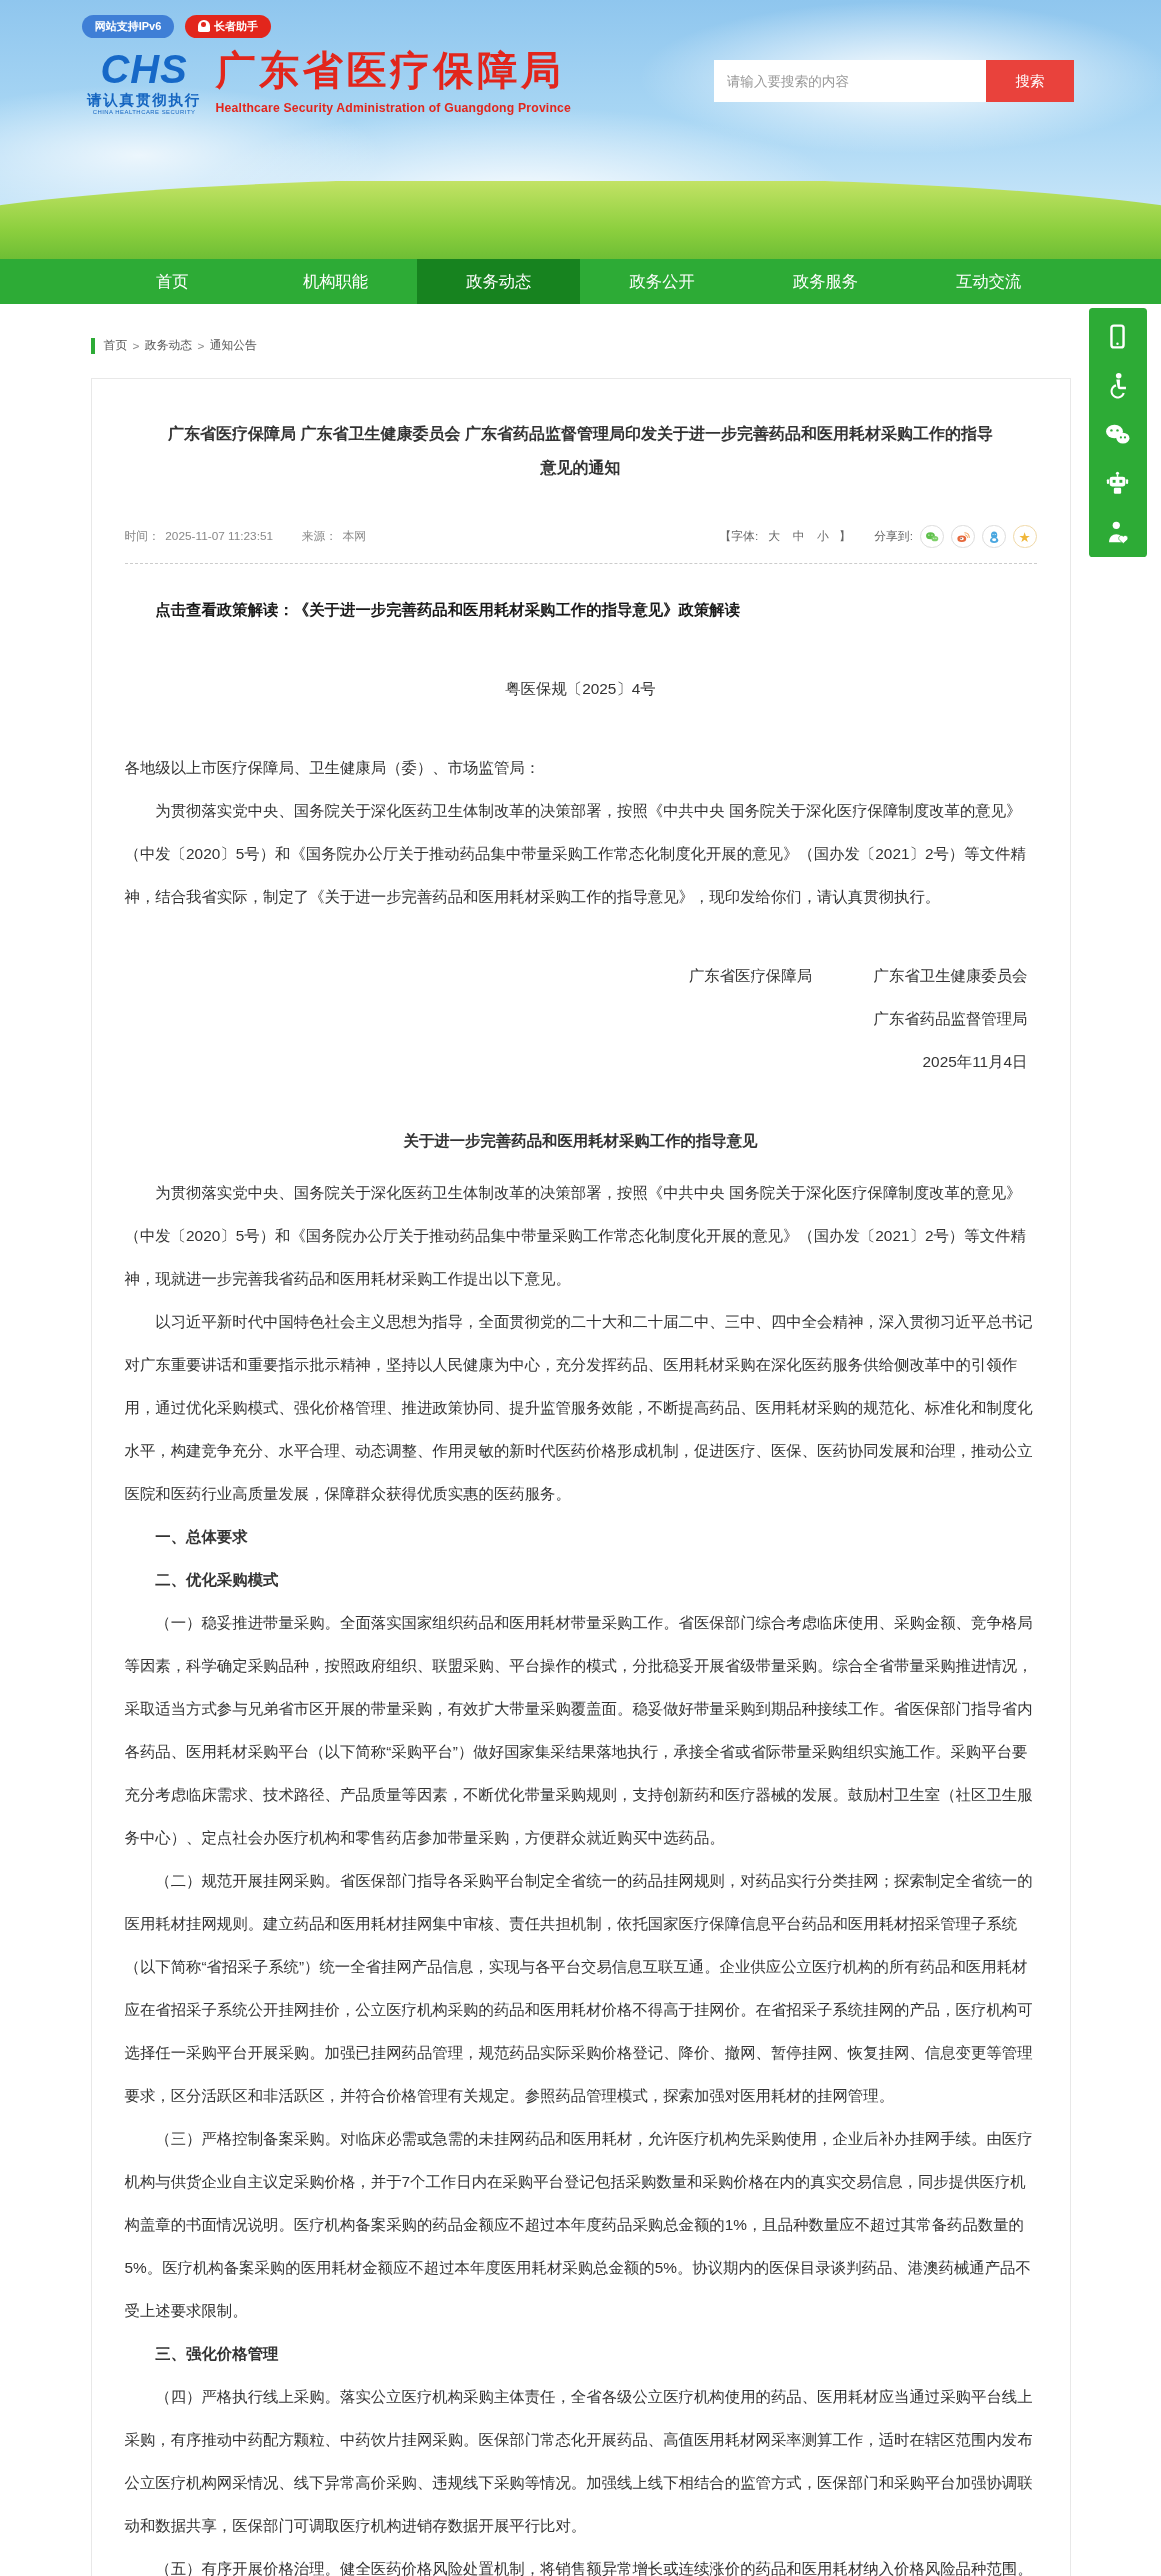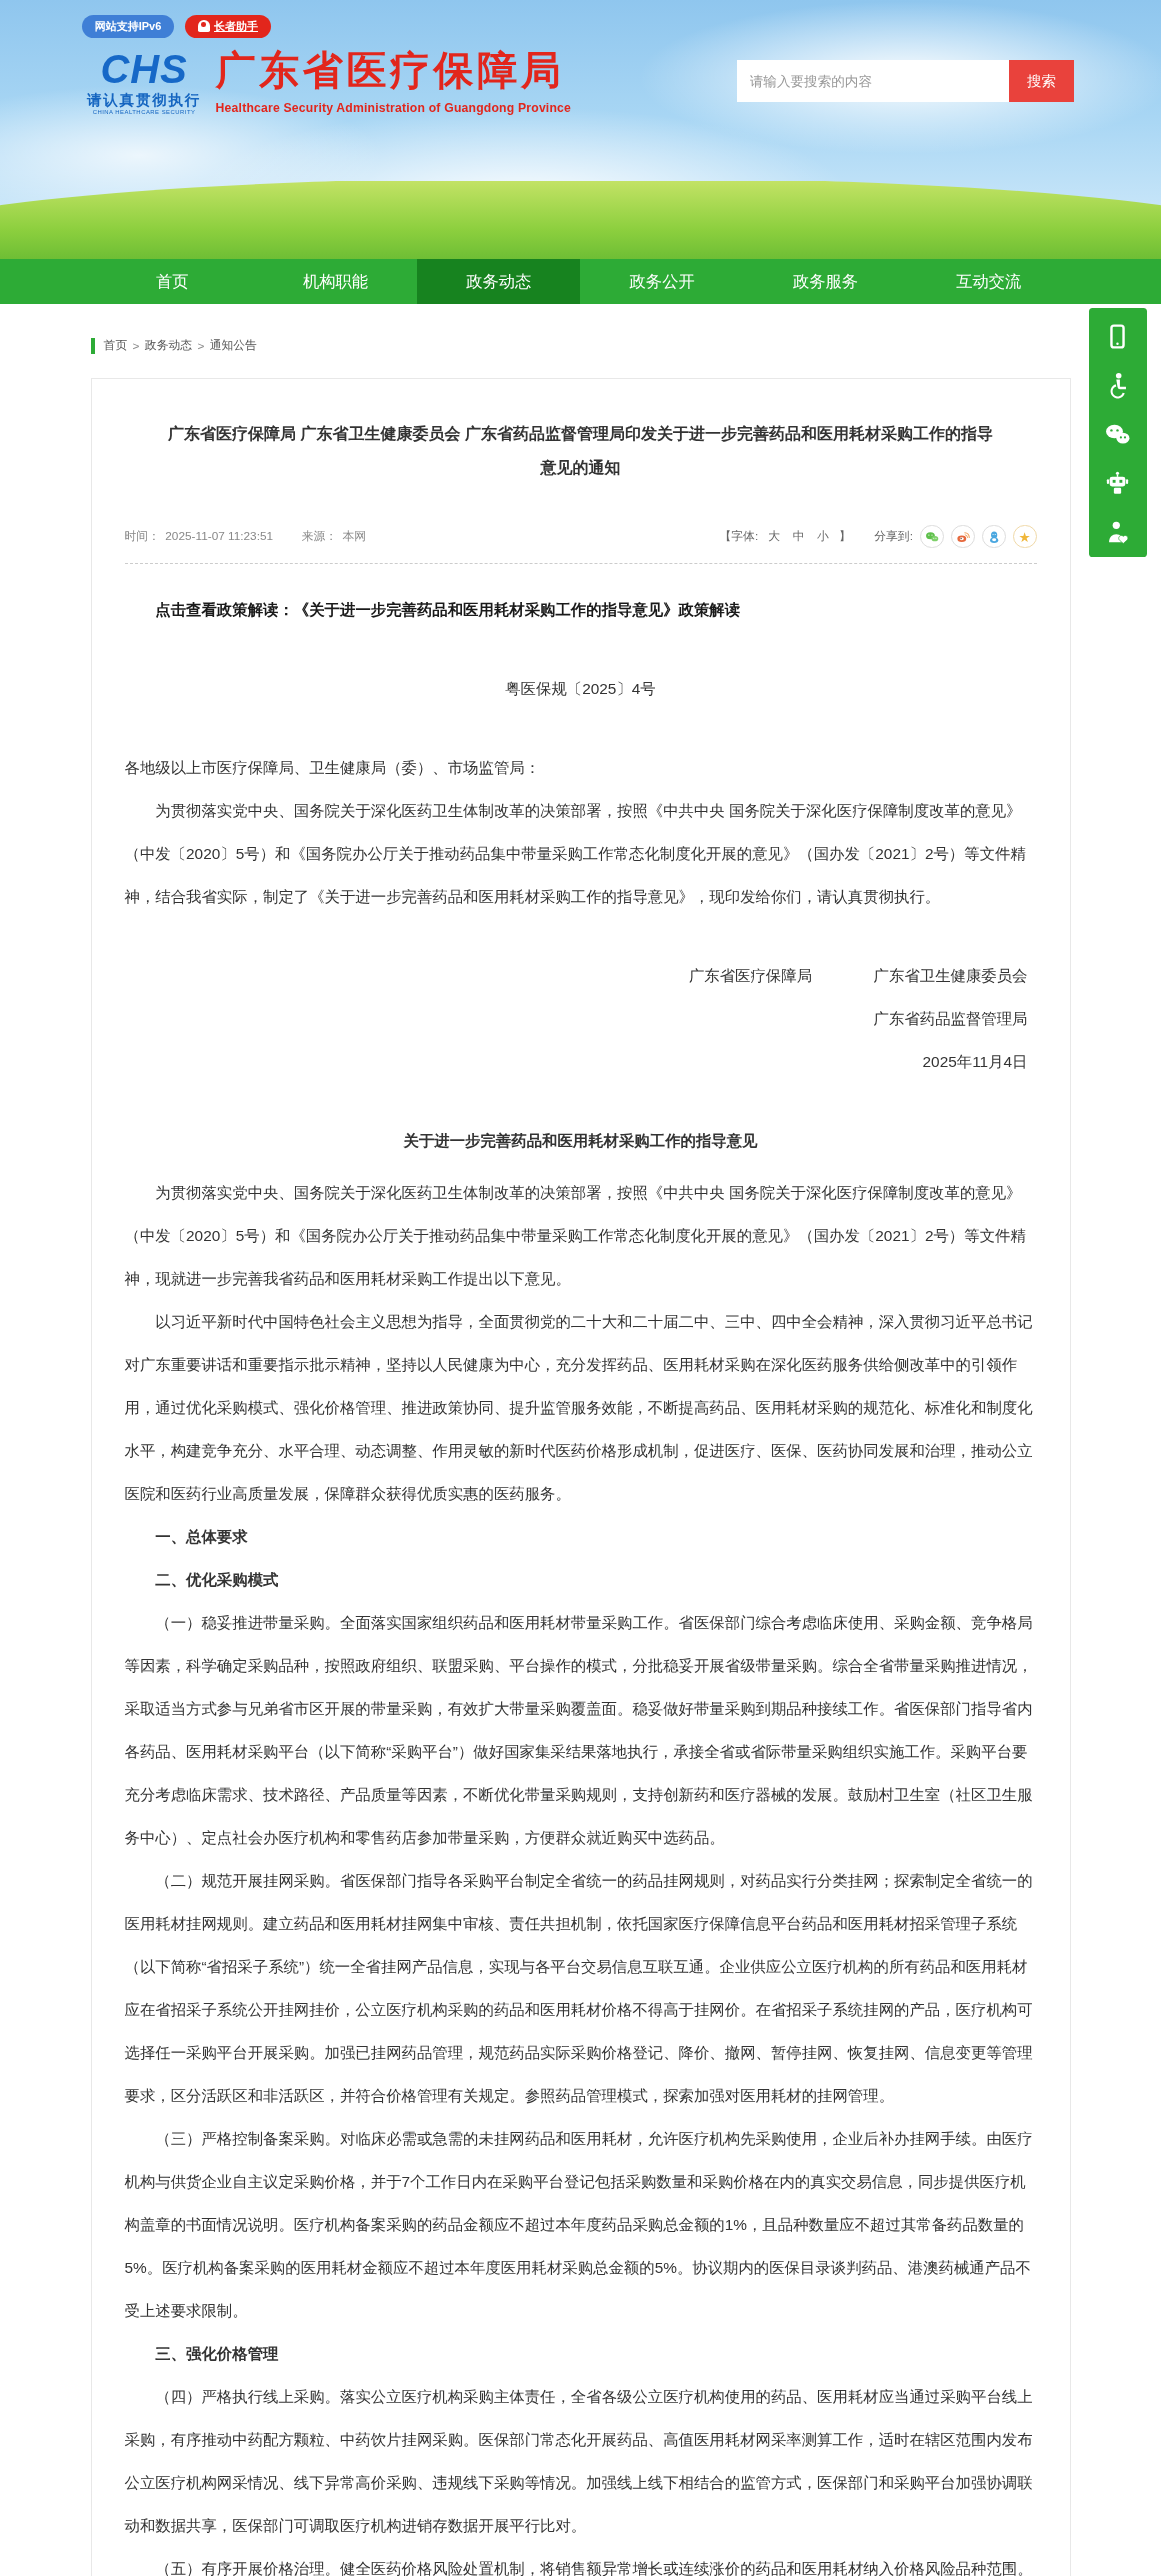--- a/index.html
+++ b/index.html
@@ -16,37 +16,37 @@
   }
   .grass { position:absolute; left:0; bottom:0; width:100%; height:78px; overflow:hidden; }
   .grass::before { content:""; position:absolute; left:-10%; bottom:-36px; width:120%; height:118px;
     border-radius:50% 50% 0 0 / 63px 63px 0 0;
     background:linear-gradient(180deg,#c7e468 0%,#8ccf3e 45%,#49a929 100%); }
 
   .topbar { position:absolute; top:14.5px; left:82px; display:flex; gap:11px; z-index:5; }
   .badge { display:inline-flex; align-items:center; gap:4.5px; height:23.6px; padding:0 12.7px; border-radius:12.7px;
     color:#fff; font-size:11px; font-weight:bold; }
   .badge-blue { background:#3f7fd6; }
-  .badge-red  { background:#e2261c;text-decoration:underline; }
+  .badge-red  { background:#e2261c; }
   .badge-red .pict { width:11.8px; height:11.8px; background:#fff; border-radius:50% 50% 1.8px 1.8px; position:relative; }
   .badge-red .pict::after { content:""; position:absolute; top:1.8px; left:3.6px; width:4.5px; height:4.5px; border-radius:50%; background:#e2261c; }
 
   .header-inner { position:absolute; left:87px; right:87px; top:47px; display:flex; justify-content:space-between; align-items:center; z-index:4; }
   .brand { display:flex; align-items:center; gap:14.5px; }
   .chs-mark { text-align:center; line-height:1.1; }
   .chs-acronym { font-size:40px; font-weight:bold; font-style:italic; color:#1668c7; letter-spacing:0.9px; }
   .chs-cn { font-size:14.5px; font-weight:bold; color:#1565c0; letter-spacing:1.8px; margin-top:1.8px; }
   .chs-en { font-size:5.9px; color:#1565c0; letter-spacing:0.5px; }
   .site-names { line-height:1.15; }
   .site-title { font-size:40px; font-weight:bold; color:#e2261c; letter-spacing:3.6px; }
   .site-sub { font-size:12.2px; font-weight:bold; color:#e2261c; margin-top:7.3px; letter-spacing:0.2px; }
   .search { display:flex; }
   .search input { width:272px; height:42px; border:none; outline:none; padding:0 12.7px; font-size:13.6px; color:#333; background:#fff; }
   .search input::placeholder { color:#999; }
-  .search button { width:65px; height:42px; border:none; background:#e9423c; color:#fff; font-size:14.5px; cursor:pointer; }
+  .search button { width:88px; height:42px; border:none; background:#e9423c; color:#fff; font-size:14.5px; cursor:pointer; }
 
   
   .nav { position:relative; width:100%; height:45px; background:#2dab36; }
   .nav-inner { width:980px; margin:0 auto; display:flex; height:100%; }
   .nav-link { flex:1; display:flex; align-items:center; justify-content:center; color:#fff; font-size:16.3px; text-decoration:none; cursor:pointer; }
   .nav-link.active { background:#17831f; }
 
   
   .side-tools { position:absolute; top:308px; right:14.5px; width:58px; background:#2dab36; border-radius:3.6px;
     padding:12.7px 0 9px; display:flex; flex-direction:column; align-items:center; gap:18px; z-index:10; }

